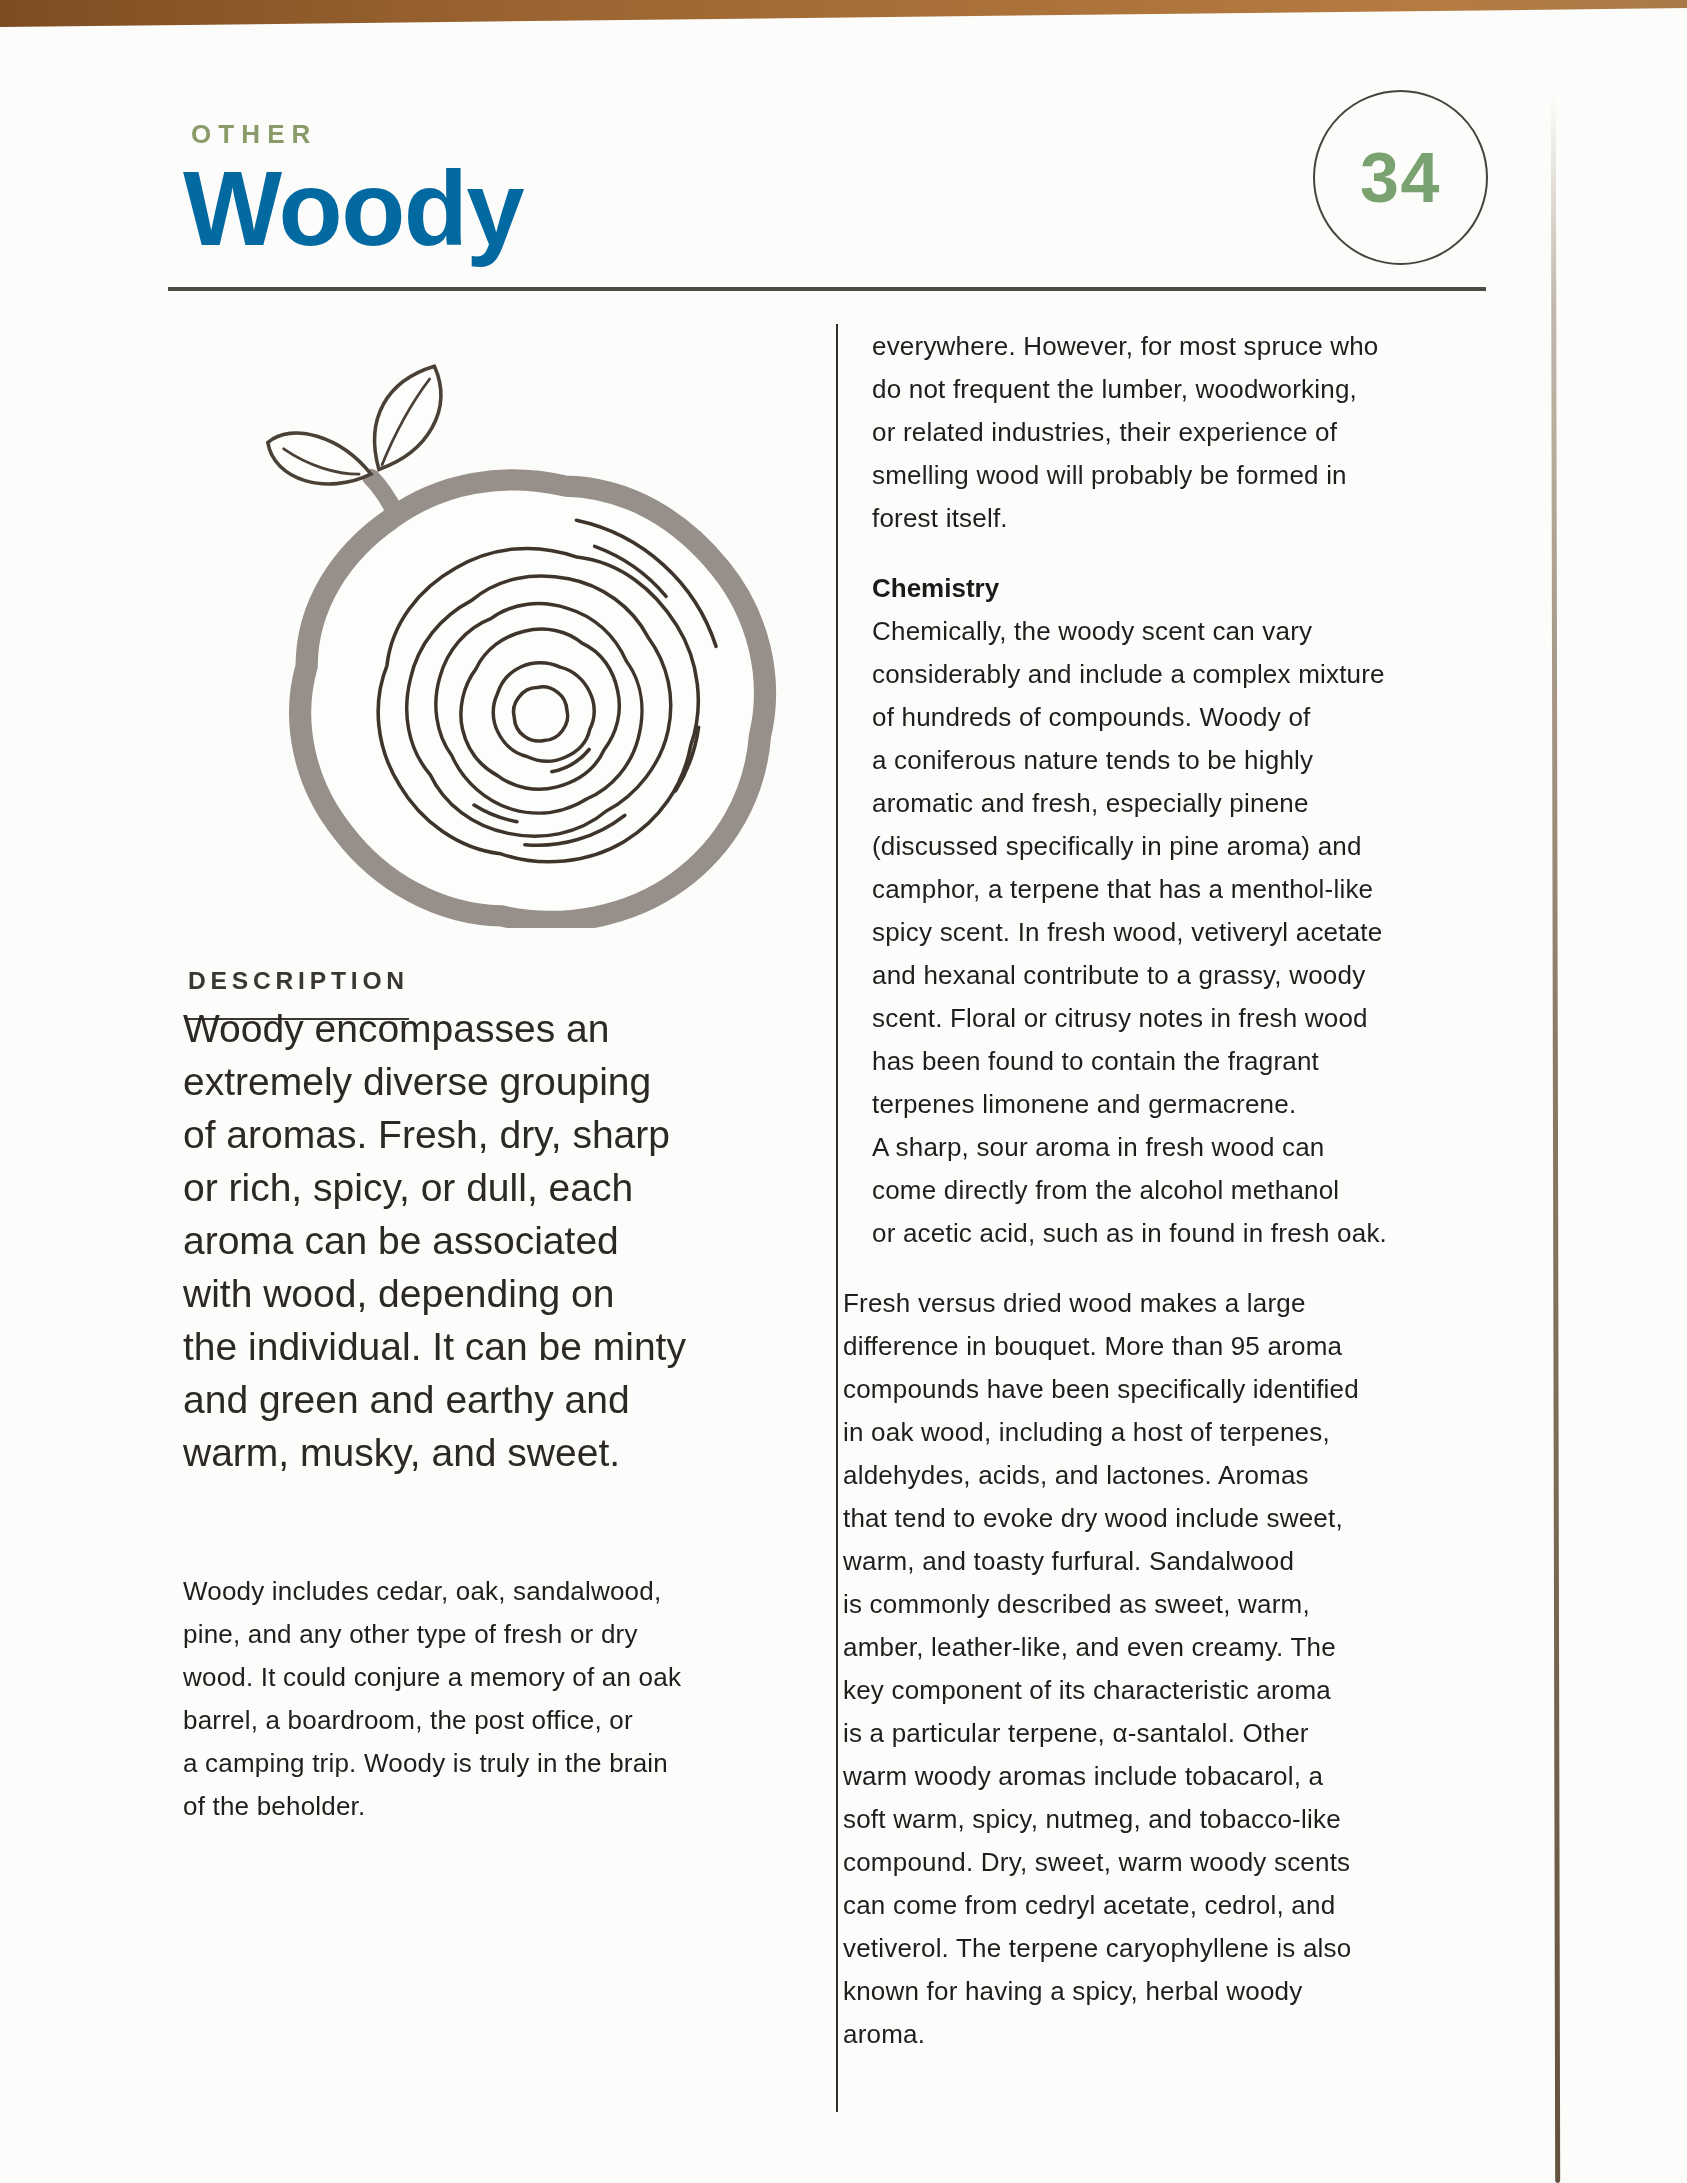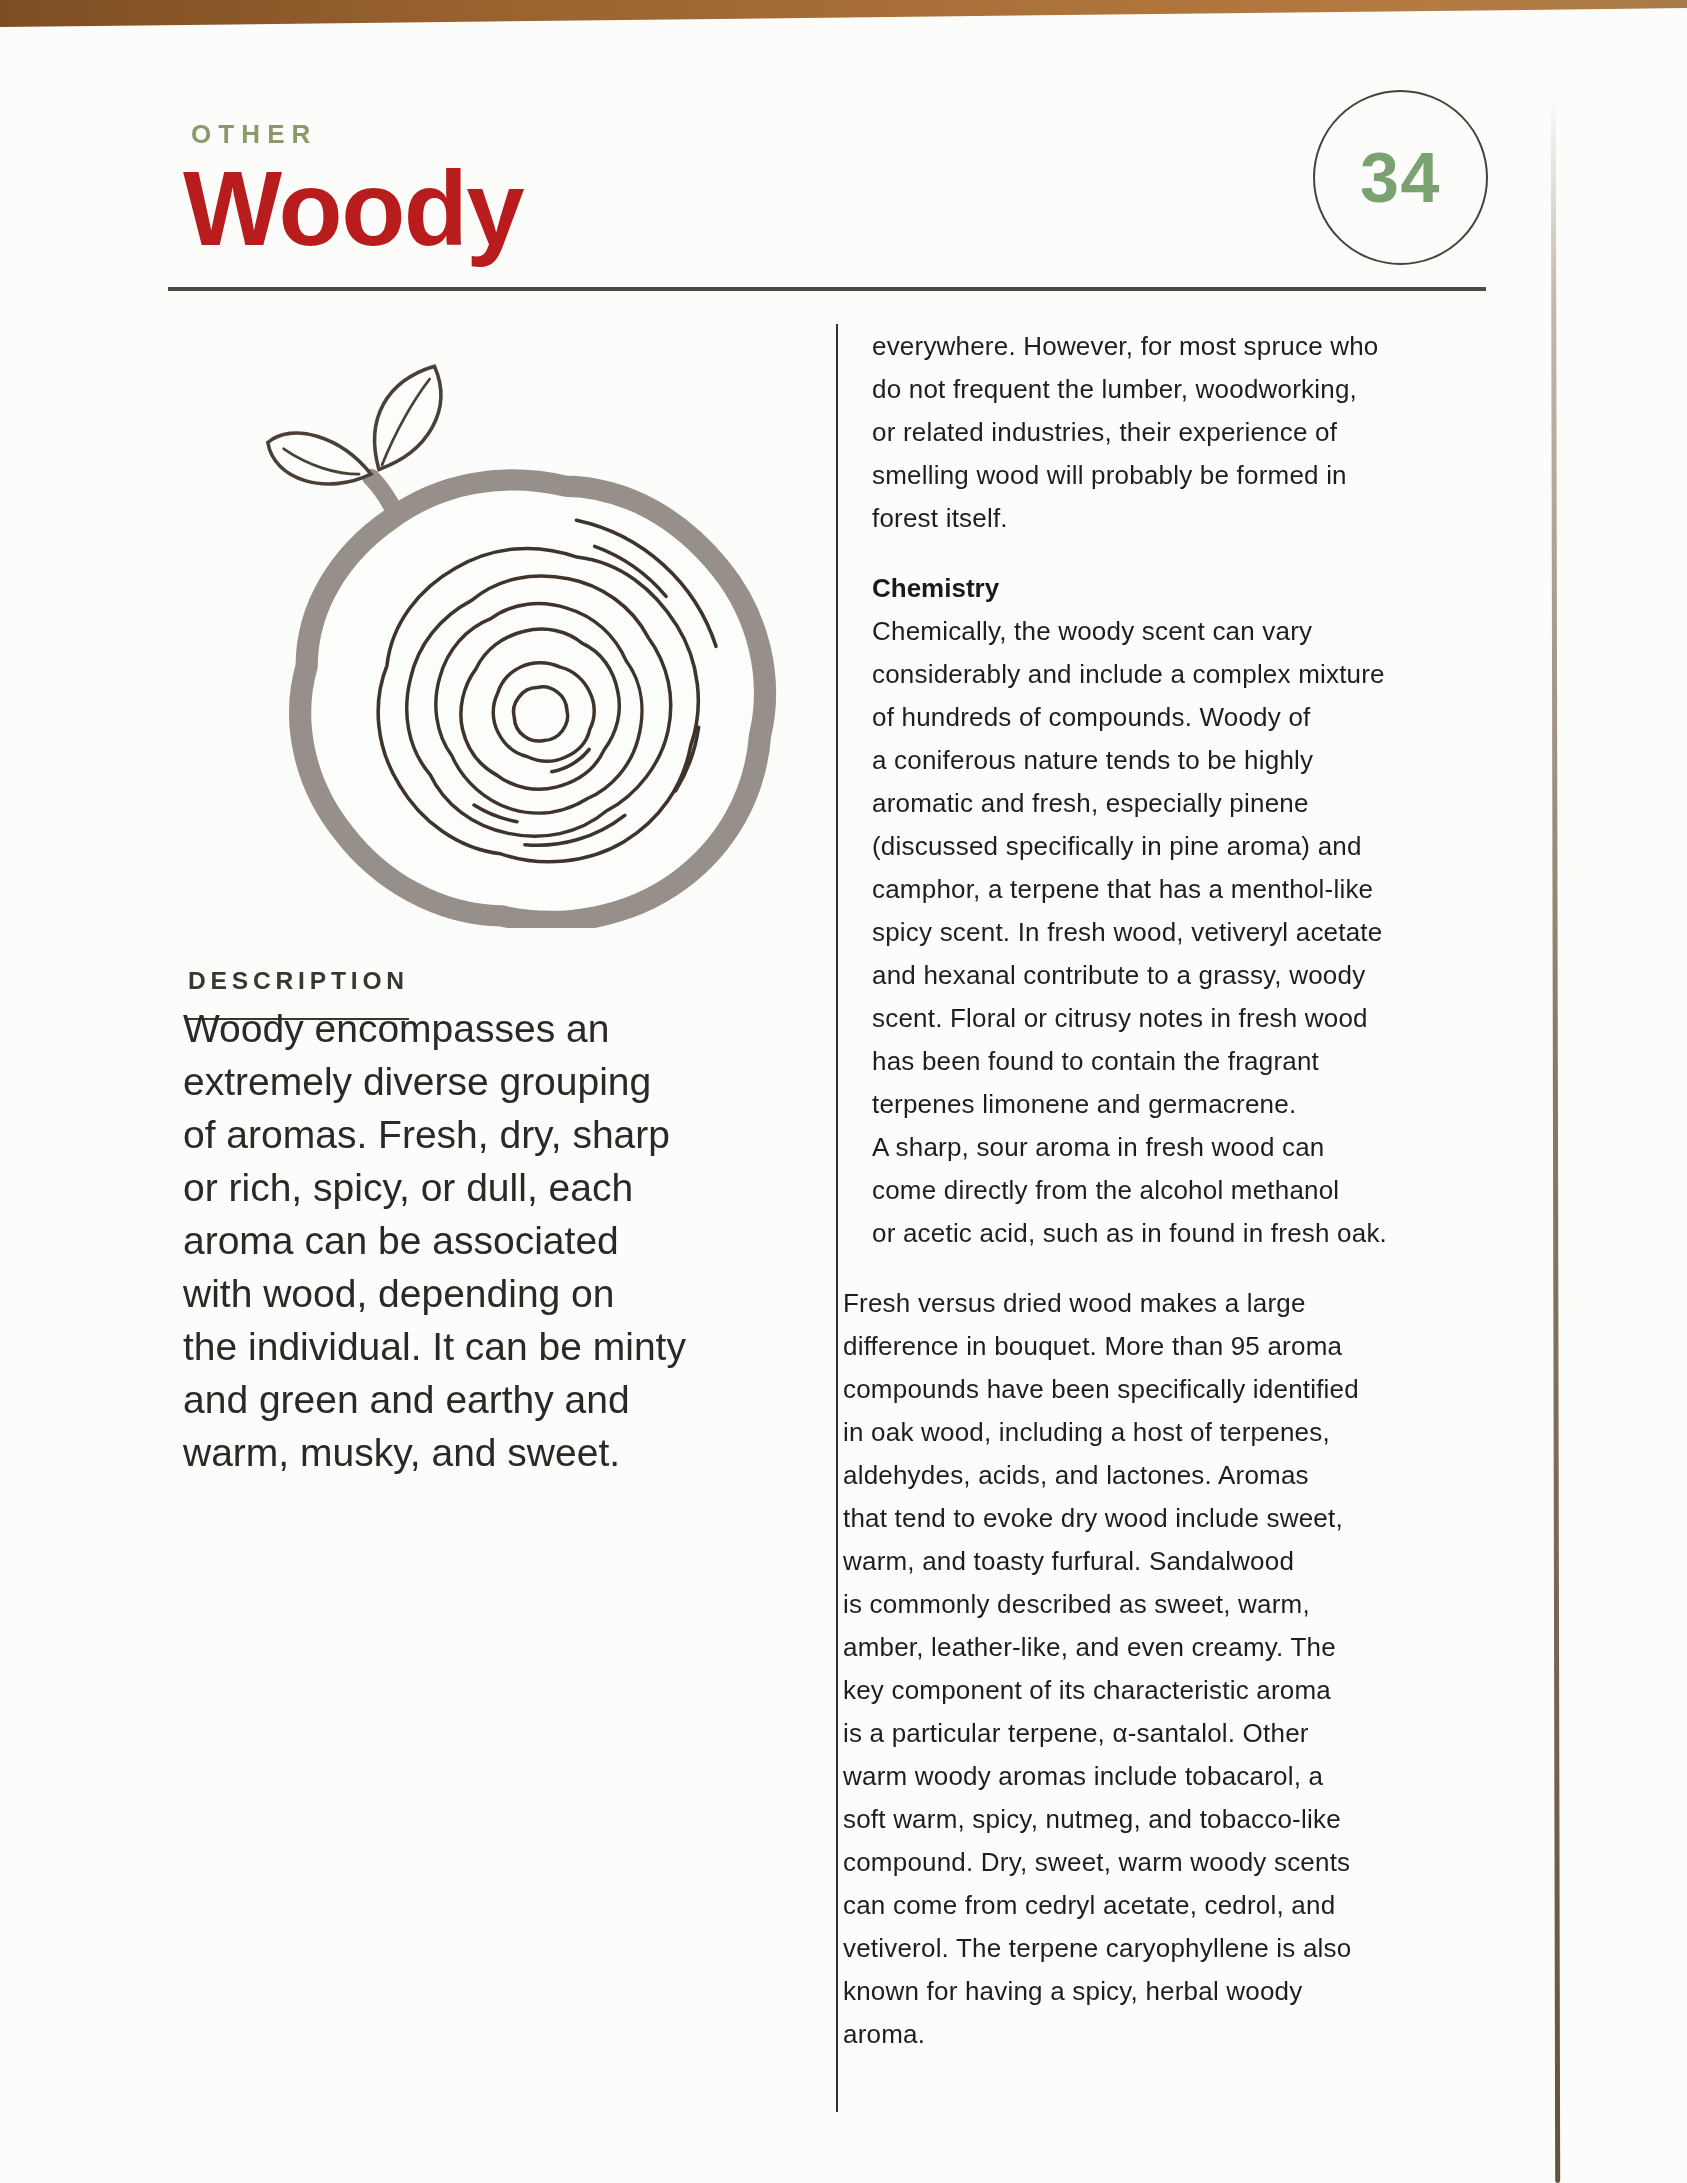--- a/index.html
+++ b/index.html
@@ -25,21 +25,21 @@
   }
   
   .kicker{
     position:absolute;left:191px;top:119px;
     font-size:26px;font-weight:bold;letter-spacing:7.1px;
     color:#8a9a68;
   }
   .title{
     position:absolute;left:183px;top:156px;
     font-size:105px;font-weight:bold;letter-spacing:-1.6px;line-height:1;
-    color:#b91c1c;
+    color:#0369a1;
   }
   .title-rule{
     position:absolute;left:168px;top:287px;width:1318px;height:4px;
     background:#4e4a44;
   }
   .badge{
     position:absolute;left:1313px;top:90px;width:171px;height:171px;
     border:2.4px solid #47423c;border-radius:50%;
     display:flex;align-items:center;justify-content:center;
   }
@@ -128,20 +128,26 @@
   <div class="desc-head">DESCRIPTION</div>
   <div class="lead prelines">Woody encompasses an
 extremely diverse grouping
 of aromas. Fresh, dry, sharp
 or rich, spicy, or dull, each
 aroma can be associated
 with wood, depending on
 the individual. It can be minty
 and green and earthy and
 warm, musky, and sweet.</div>
+  <div class="body-text lpara1 prelines">Woody includes cedar, oak, sandalwood,
+pine, and any other type of fresh or dry
+wood. It could conjure a memory of an oak
+barrel, a boardroom, the post office, or
+a camping trip. Woody is truly in the brain
+of the beholder.</div>
 
   <div class="col-divider"></div>
 
   <div class="body-text rpara1 prelines">everywhere. However, for most spruce who
 do not frequent the lumber, woodworking,
 or related industries, their experience of
 smelling wood will probably be formed in
 forest itself.</div>
   <div class="rhead">Chemistry</div>
   <div class="body-text rpara2 prelines">Chemically, the woody scent can vary

